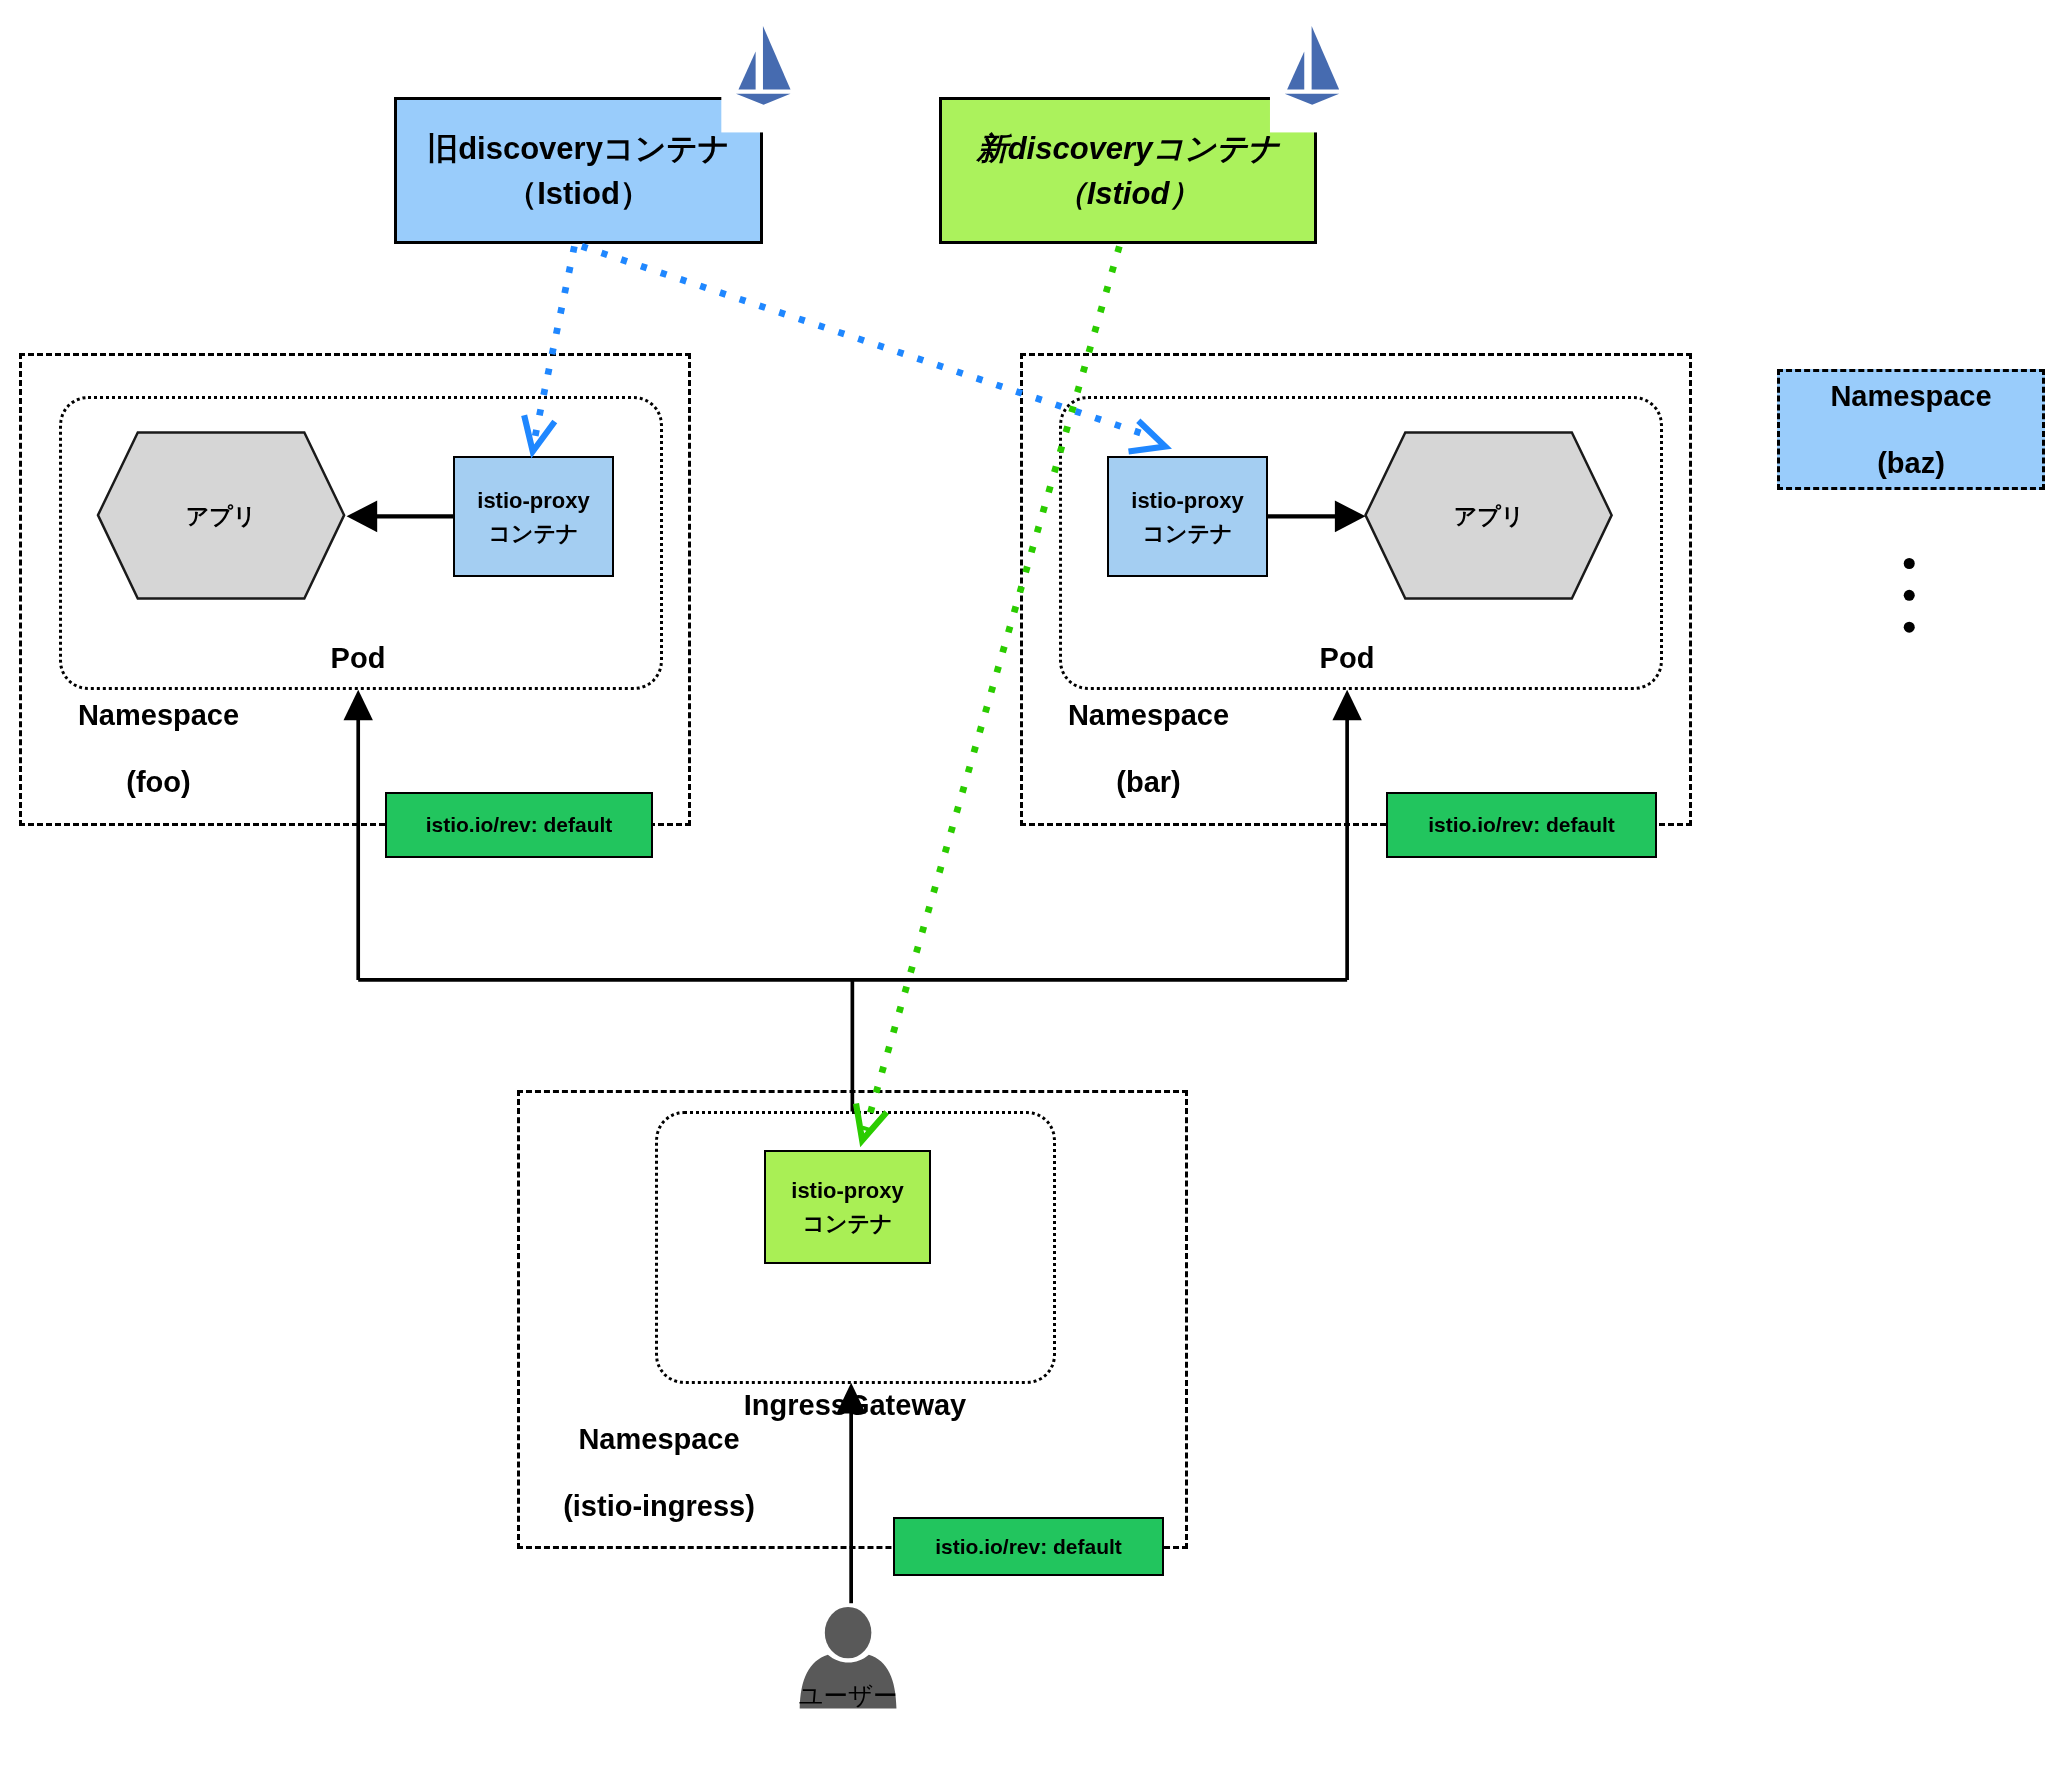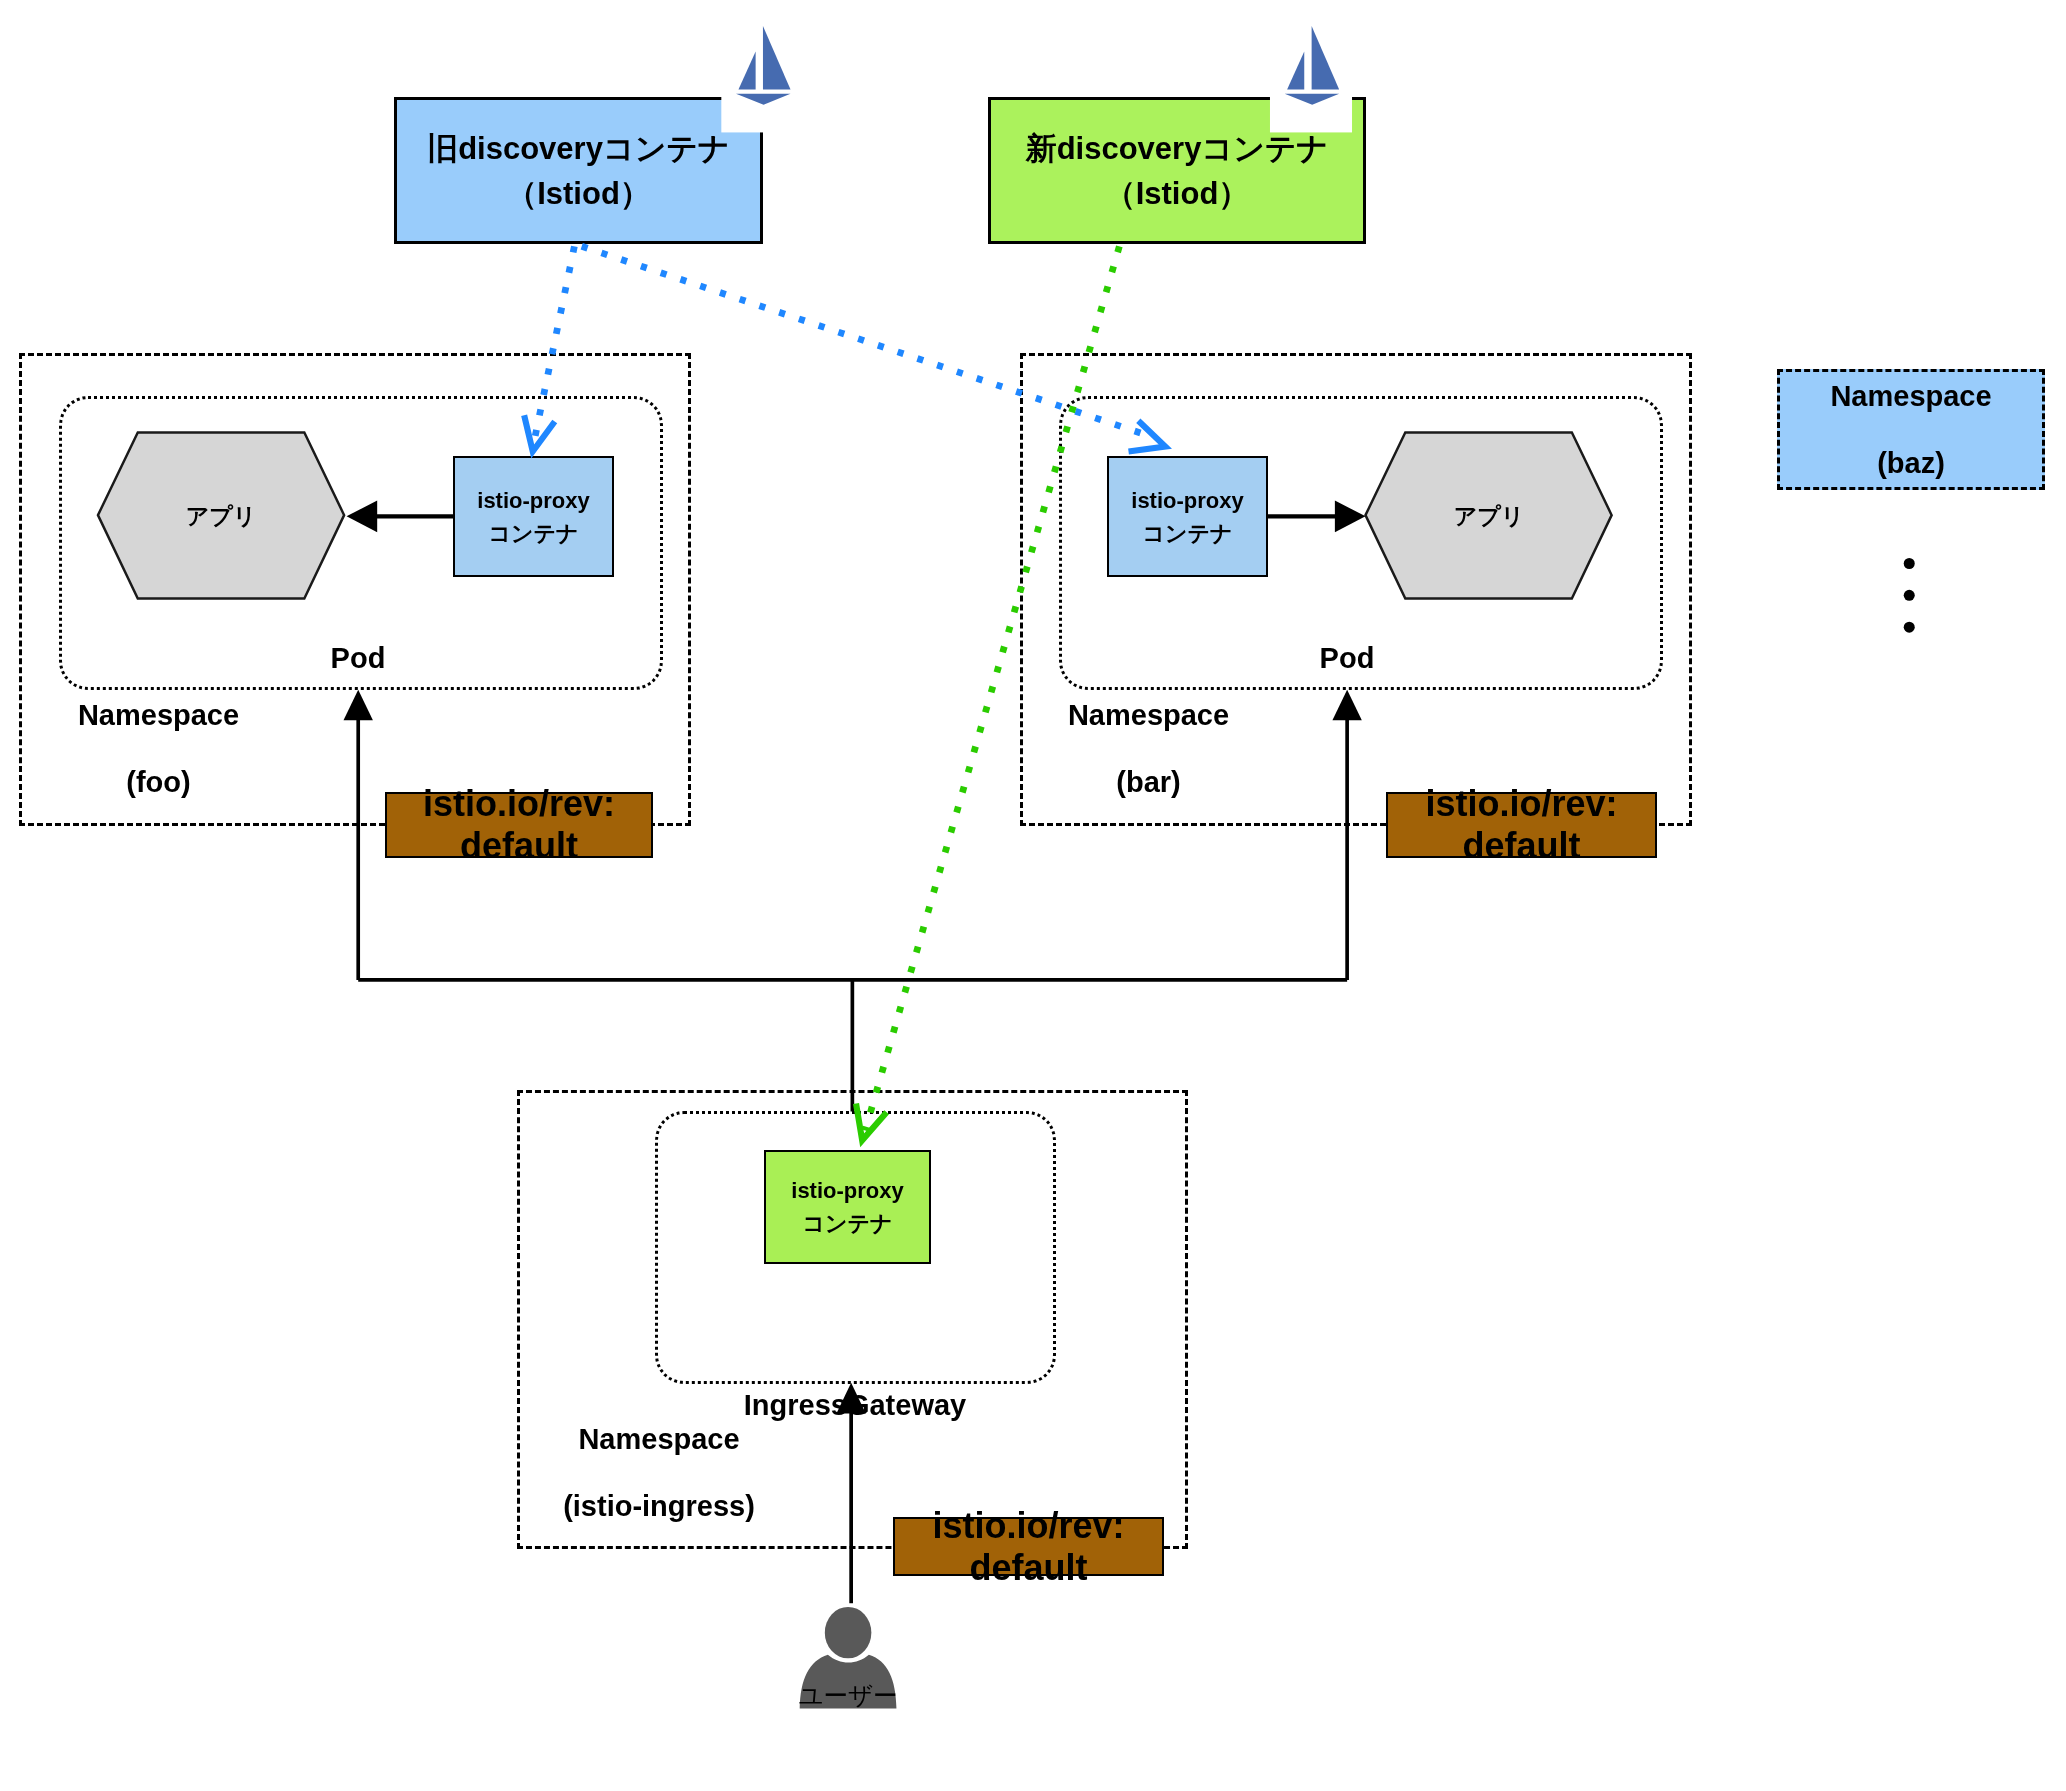--- a/index.html
+++ b/index.html
@@ -20,21 +20,21 @@
   .abs{position:absolute;}
   #stage{position:relative;width:2066px;height:1792px;overflow:hidden;}
   svg.layer{position:absolute;left:0;top:0;width:2066px;height:1792px;pointer-events:none;}
   #underlay{z-index:0;}
   #overlay{z-index:2;}
   .node{z-index:1;display:flex;flex-direction:column;align-items:center;justify-content:center;text-align:center;}
   .discovery{border:3.1px solid #000;font-weight:bold;font-size:31px;line-height:45px;}
   .ns-box{border:3.7px dashed #000;background:transparent;}
   .pod-box{border:3.1px dotted #000;border-radius:29px;background:transparent;}
   .proxy-box{border:2.4px solid #000;font-weight:bold;font-size:22px;line-height:33px;}
-  .rev-box{border:2.4px solid #000;background:#a16207;font-weight:bold;font-size:36px;}
+  .rev-box{border:2.4px solid #000;background:#22c55e;font-weight:bold;font-size:21px;}
   .lbl{z-index:1;font-weight:bold;display:flex;align-items:center;justify-content:center;text-align:center;}
   .lbl-48{font-size:29px;line-height:39px;gap:28px;}
   .lbl-40{font-size:23px;}
   .user-lbl{font-weight:normal;font-size:24.5px;}
 </style>
 </head>
 <body>
 
 <div id="stage">
 
@@ -71,21 +71,21 @@
       <circle cx="3118" cy="920" r="9" style="fill:#000"></circle>
       <circle cx="3118" cy="972" r="9" style="fill:#000"></circle>
       <circle cx="3118" cy="1024" r="9" style="fill:#000"></circle>
     </g>
   </svg>
 
   <div class="abs node discovery" style="left:394px;top:97px;width:369px;height:147px;background:var(--discovery-old-fill);">
     <div>旧discoveryコンテナ</div>
     <div>（Istiod）</div>
   </div>
-  <div class="abs node discovery" style="left:988px;top:97px;width:378px;height:147px;background:var(--discovery-new-fill);">
+  <div class="abs node discovery" style="left:939px;top:97px;width:378px;height:147px;background:var(--discovery-new-fill);font-style:italic;">
     <div>新discoveryコンテナ</div>
     <div>（Istiod）</div>
   </div>
 
   <div class="abs ns-box" style="left:19px;top:353px;width:672px;height:473px;z-index:1;"></div>
   <div class="abs pod-box" style="left:59px;top:396px;width:604px;height:294px;z-index:1;"></div>
   <div class="abs lbl lbl-40" style="left:129px;top:498px;width:184px;height:37px;">アプリ</div>
   <div class="abs node proxy-box" style="left:453px;top:456px;width:161px;height:121px;background:var(--proxy-blue-fill);">
     <div>istio-proxy</div>
     <div>コンテナ</div>

